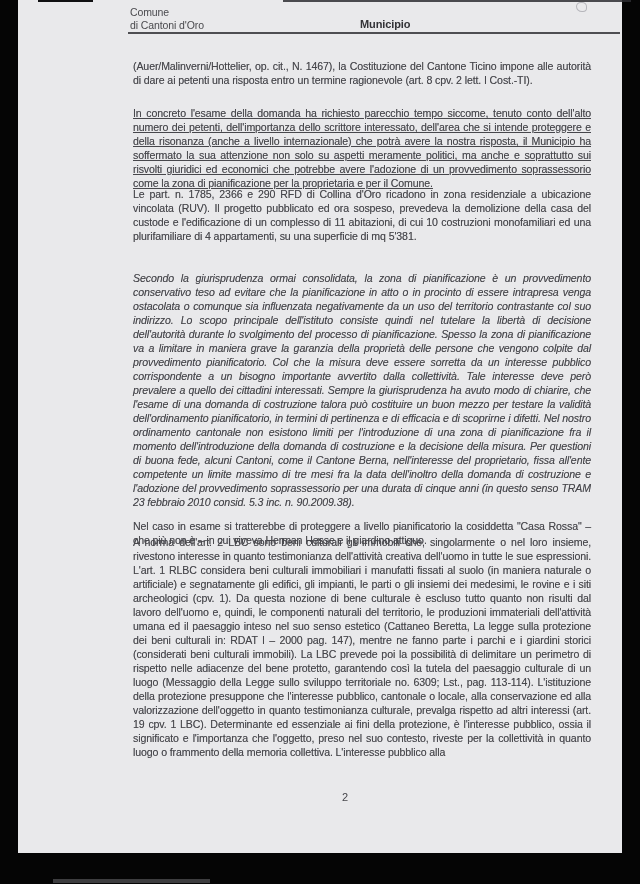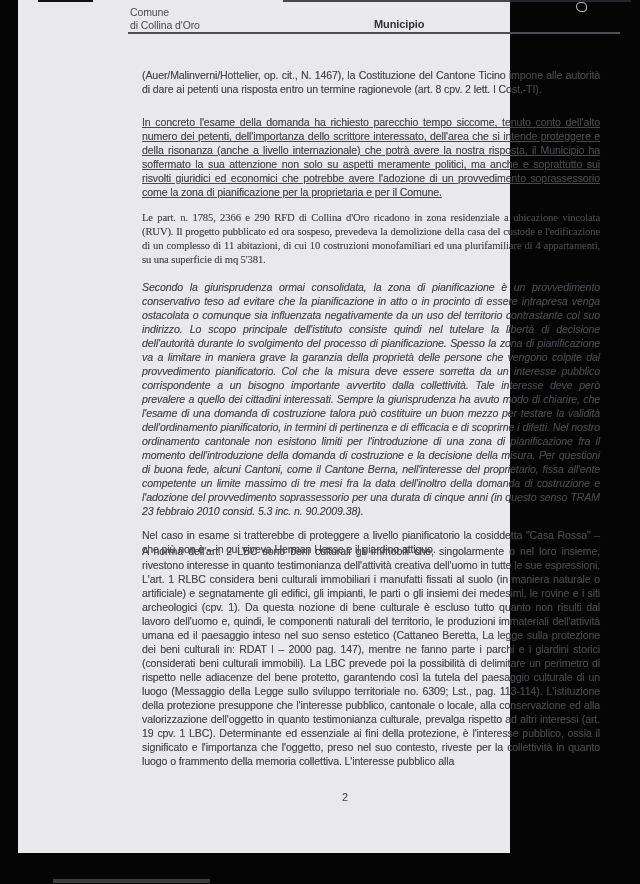--- a/index.html
+++ b/index.html
@@ -2,70 +2,69 @@
 <html><head>
 <meta charset="utf-8">
 <style>
   html,body{margin:0;padding:0;}
   body{
     width:640px;height:884px;position:relative;overflow:hidden;
     background:#050505;
     font-family:"Liberation Sans","DejaVu Sans",sans-serif;
   }
   .page{
-    position:absolute;left:18px;top:0;width:492px;height:853px;
+    position:absolute;left:18px;top:0;width:604px;height:853px;
     background:#e9e9eb;
   }
   
   .commune{
     position:absolute;left:112px;top:6px;
     font-size:10.5px;line-height:13px;color:#4a4a4e;
     letter-spacing:-0.1px;
   }
   .office{
     position:absolute;left:342px;top:18px;
     font-size:11px;font-weight:bold;color:#333337;
     letter-spacing:-0.1px;
-    margin-left:14px;
   }
   .header-rule{
     position:absolute;left:110px;top:32px;width:492px;height:2px;
     background:#4e4e52;
   }
   
   .para{
-    position:absolute;left:112px;width:458px;margin:12px;
+    position:absolute;left:112px;width:458px;margin:3px;
     font-size:10.6px;line-height:14px;letter-spacing:-0.12px;
     color:#47474c;text-align:justify;
     text-shadow:0 0 0.5px rgba(70,70,76,0.5);
   }
   .p0{top:56px;}
   .p1{top:103px;text-decoration:underline;}
-  .p2{top:199px;font-family:Liberation Serif, serif;}
+  .p2{top:184px;}
   .p3{top:268px;font-style:italic;}
   .p4{top:516px;}
   .p5{top:532px;}
   .page-number{
     position:absolute;left:112px;top:791px;width:430px;
     text-align:center;font-size:11px;color:#47474c;
   }
   
   .strip-small{position:absolute;left:20px;top:0;width:55px;height:2px;background:#101012;}
   .strip-long{position:absolute;left:265px;top:0;width:348px;height:2px;background:#2e2e33;opacity:.85;}
   .smudge{position:absolute;left:558px;top:2px;width:9px;height:8px;border:1px solid #b6b6bb;border-radius:50% 50% 40% 60%;background:transparent;}
   .bottom-strip{position:absolute;left:53px;bottom:1px;width:157px;height:4px;background:#3d3d3f;}
 </style>
 </head>
 <body>
 
 <div class="page">
 
   <div class="commune">
     <span>Comune</span><br>
-    <span>di Collina d'Oro</span>
+    <span>di Cantoni d'Oro</span>
   </div>
 
   <div class="office">Municipio</div>
 
   <div class="header-rule"></div>
 
   <p class="para p0">(Auer/Malinverni/Hottelier, op. cit., N. 1467), la Costituzione del Cantone Ticino impone alle autorità di dare ai petenti una risposta entro un termine ragionevole (art. 8 cpv. 2 lett. I Cost.-TI).</p>
   <p class="para p1">In concreto l'esame della domanda ha richiesto parecchio tempo siccome, tenuto conto dell'alto numero dei petenti, dell'importanza dello scrittore interessato, dell'area che si intende proteggere e della risonanza (anche a livello internazionale) che potrà avere la nostra risposta, il Municipio ha soffermato la sua attenzione non solo su aspetti meramente politici, ma anche e soprattutto sui risvolti giuridici ed economici che potrebbe avere l'adozione di un provvedimento soprassessorio come la zona di pianificazione per la proprietaria e per il Comune.</p>
   <p class="para p2">Le part. n. 1785, 2366 e 290 RFD di Collina d'Oro ricadono in zona residenziale a ubicazione vincolata (RUV). Il progetto pubblicato ed ora sospeso, prevedeva la demolizione della casa del custode e l'edificazione di un complesso di 11 abitazioni, di cui 10 costruzioni monofamiliari ed una plurifamiliare di 4 appartamenti, su una superficie di mq 5'381.</p>
   <p class="para p3">Secondo la giurisprudenza ormai consolidata, la zona di pianificazione è un provvedimento conservativo teso ad evitare che la pianificazione in atto o in procinto di essere intrapresa venga ostacolata o comunque sia influenzata negativamente da un uso del territorio contrastante col suo indirizzo. Lo scopo principale dell'istituto consiste quindi nel tutelare la libertà di decisione dell'autorità durante lo svolgimento del processo di pianificazione. Spesso la zona di pianificazione va a limitare in maniera grave la garanzia della proprietà delle persone che vengono colpite dal provvedimento pianificatorio. Col che la misura deve essere sorretta da un interesse pubblico corrispondente a un bisogno importante avvertito dalla collettività. Tale interesse deve però prevalere a quello dei cittadini interessati. Sempre la giurisprudenza ha avuto modo di chiarire, che l'esame di una domanda di costruzione talora può costituire un buon mezzo per testare la validità dell'ordinamento pianificatorio, in termini di pertinenza e di efficacia e di scoprirne i difetti. Nel nostro ordinamento cantonale non esistono limiti per l'introduzione di una zona di pianificazione fra il momento dell'introduzione della domanda di costruzione e la decisione della misura. Per questioni di buona fede, alcuni Cantoni, come il Cantone Berna, nell'interesse del proprietario, fissa all'ente competente un limite massimo di tre mesi fra la data dell'inoltro della domanda di costruzione e l'adozione del provvedimento soprassessorio per una durata di cinque anni (in questo senso TRAM 23 febbraio 2010 consid. 5.3 inc. n. 90.2009.38).</p>

